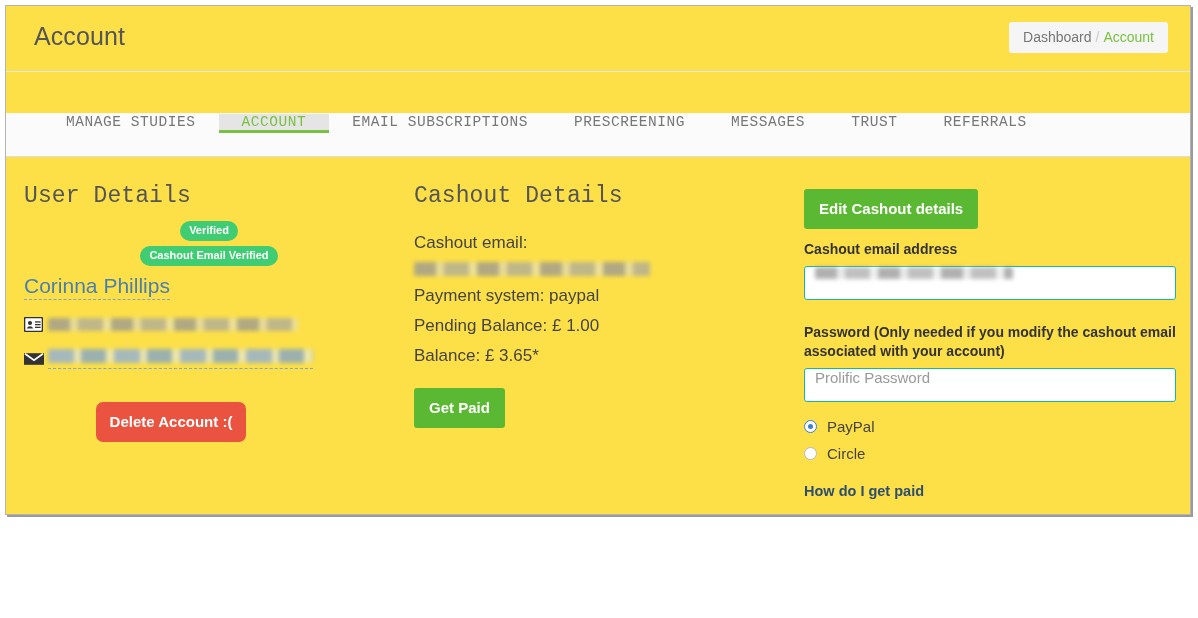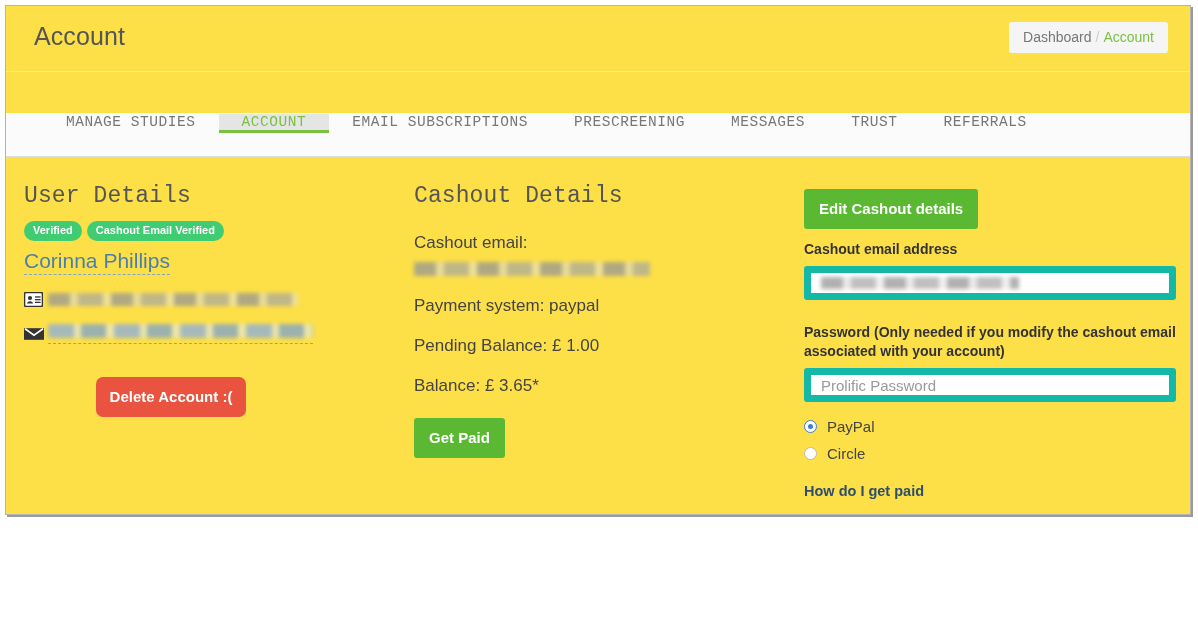--- a/index.html
+++ b/index.html
@@ -126,20 +126,21 @@
   }
   .col-user .section-title,
   .col-cash .section-title { margin-top: 26px; }
 
   
   .badge-row {
     margin-top: 12px;
     display: flex;
     gap: 5px;
     align-items: center;
+    flex-direction: column;
   }
   .badge {
     background: #3fcc72;
     color: #ffffff;
     font-size: 11px;
     font-weight: bold;
     line-height: 11px;
     padding: 4px 9px 5px 9px;
     border-radius: 10px;
     white-space: nowrap;
@@ -216,21 +217,21 @@
   .delete-wrap {
     margin-top: 33px;
     text-align: center;
     padding-right: 76px;
   }
 
   
   .cash-line {
     font-size: 17px;
     color: #444444;
-    margin-top: 20px;
+    margin-top: 10px;
   }
   .cash-label { margin-top: 24px; }
   .cash-redact {
     margin-top: 9px;
     width: 236px;
     height: 14px;
   }
   .getpaid-wrap { margin-top: 22px; }
 
   
@@ -240,26 +241,25 @@
     font-weight: bold;
     color: #333333;
     margin-top: 11px;
     line-height: 19px;
   }
   .form-label.pw { margin-top: 23px; }
   .input {
     margin-top: 7px;
     width: 372px;
     height: 34px;
-    border: 7px solid #14b8a6;
+    border: 1px solid #14b8a6;
     border-radius: 3px;
     background: #ffffff;
     box-sizing: border-box;
     display: flex;
-    align-items: center;
     padding: 0 10px;
     font-size: 15px;
     color: #999999;
   }
   .input .redact {
     width: 198px;
     height: 12px;
   }
   .radio-row {
     display: flex;

